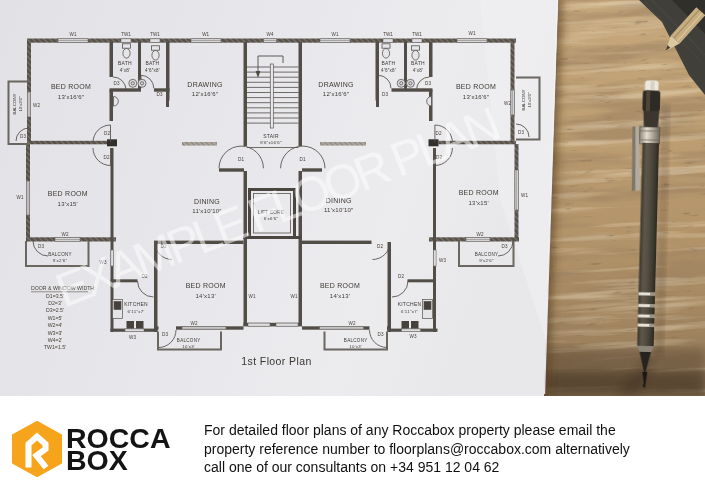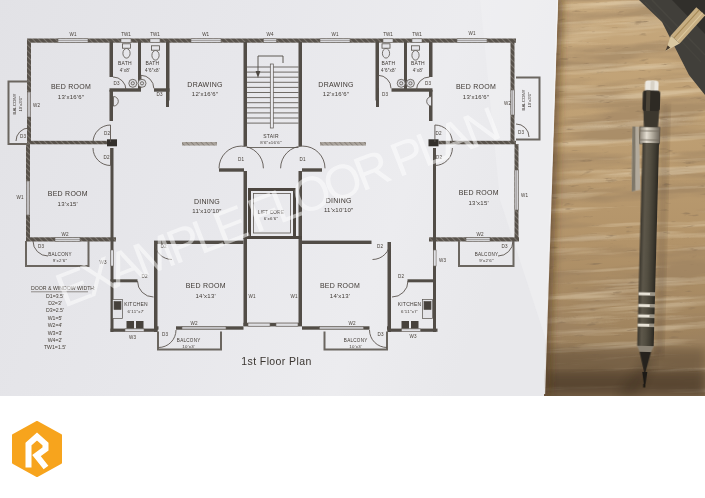--- a/index.html
+++ b/index.html
@@ -524,14 +524,16 @@
 </g>
 </svg>
 </div>
 <div id="footer">
 
 <svg style="position:absolute;left:12px;top:25px" width="50" height="56" viewBox="0 0 50 56">
 <polygon points="25,1 49,14.2 49,41.8 25,55 1,41.8 1,14.2" fill="#f7a41d" stroke="#f7a41d" stroke-width="2" stroke-linejoin="round"></polygon>
 <path d="M16.5,46.5 L16.5,23 L25,15.5 L33.5,23 L33.5,28 L24.5,34.5 L34,46.5" stroke="#ffffff" stroke-width="6" fill="none" stroke-linejoin="miter"></path>
 </svg>
 
-
+<div id="brand">ROCCA<br>BOX</div>
+
+<div id="para">For detailed floor plans of any Roccabox property please email the property reference number to floorplans@roccabox.com alternatively call one of our consultants on +34 951 12 04 62</div>
 </div>
 
 </body></html>

